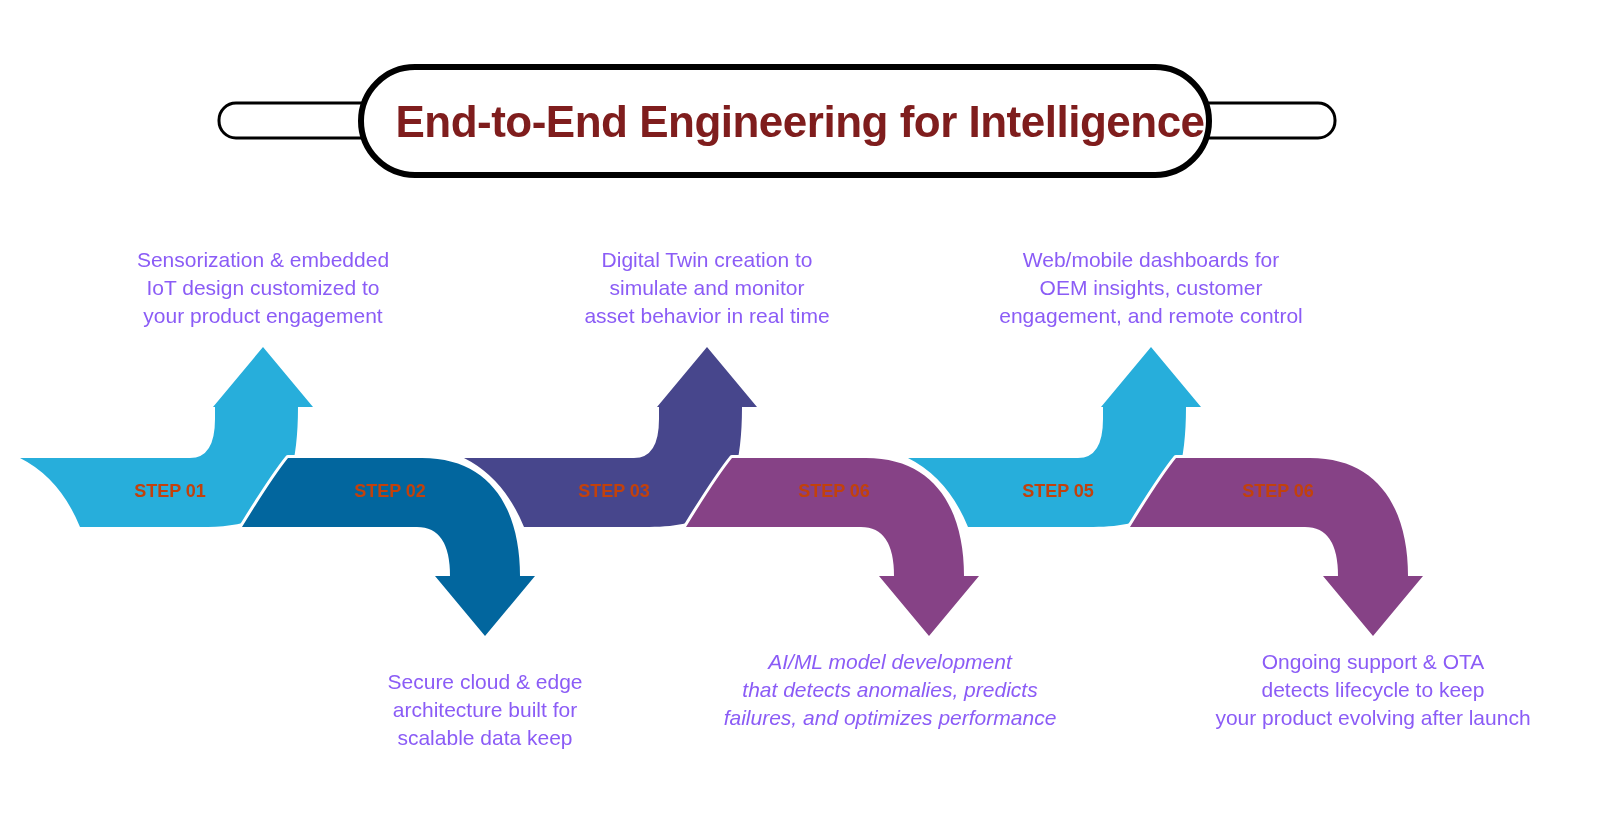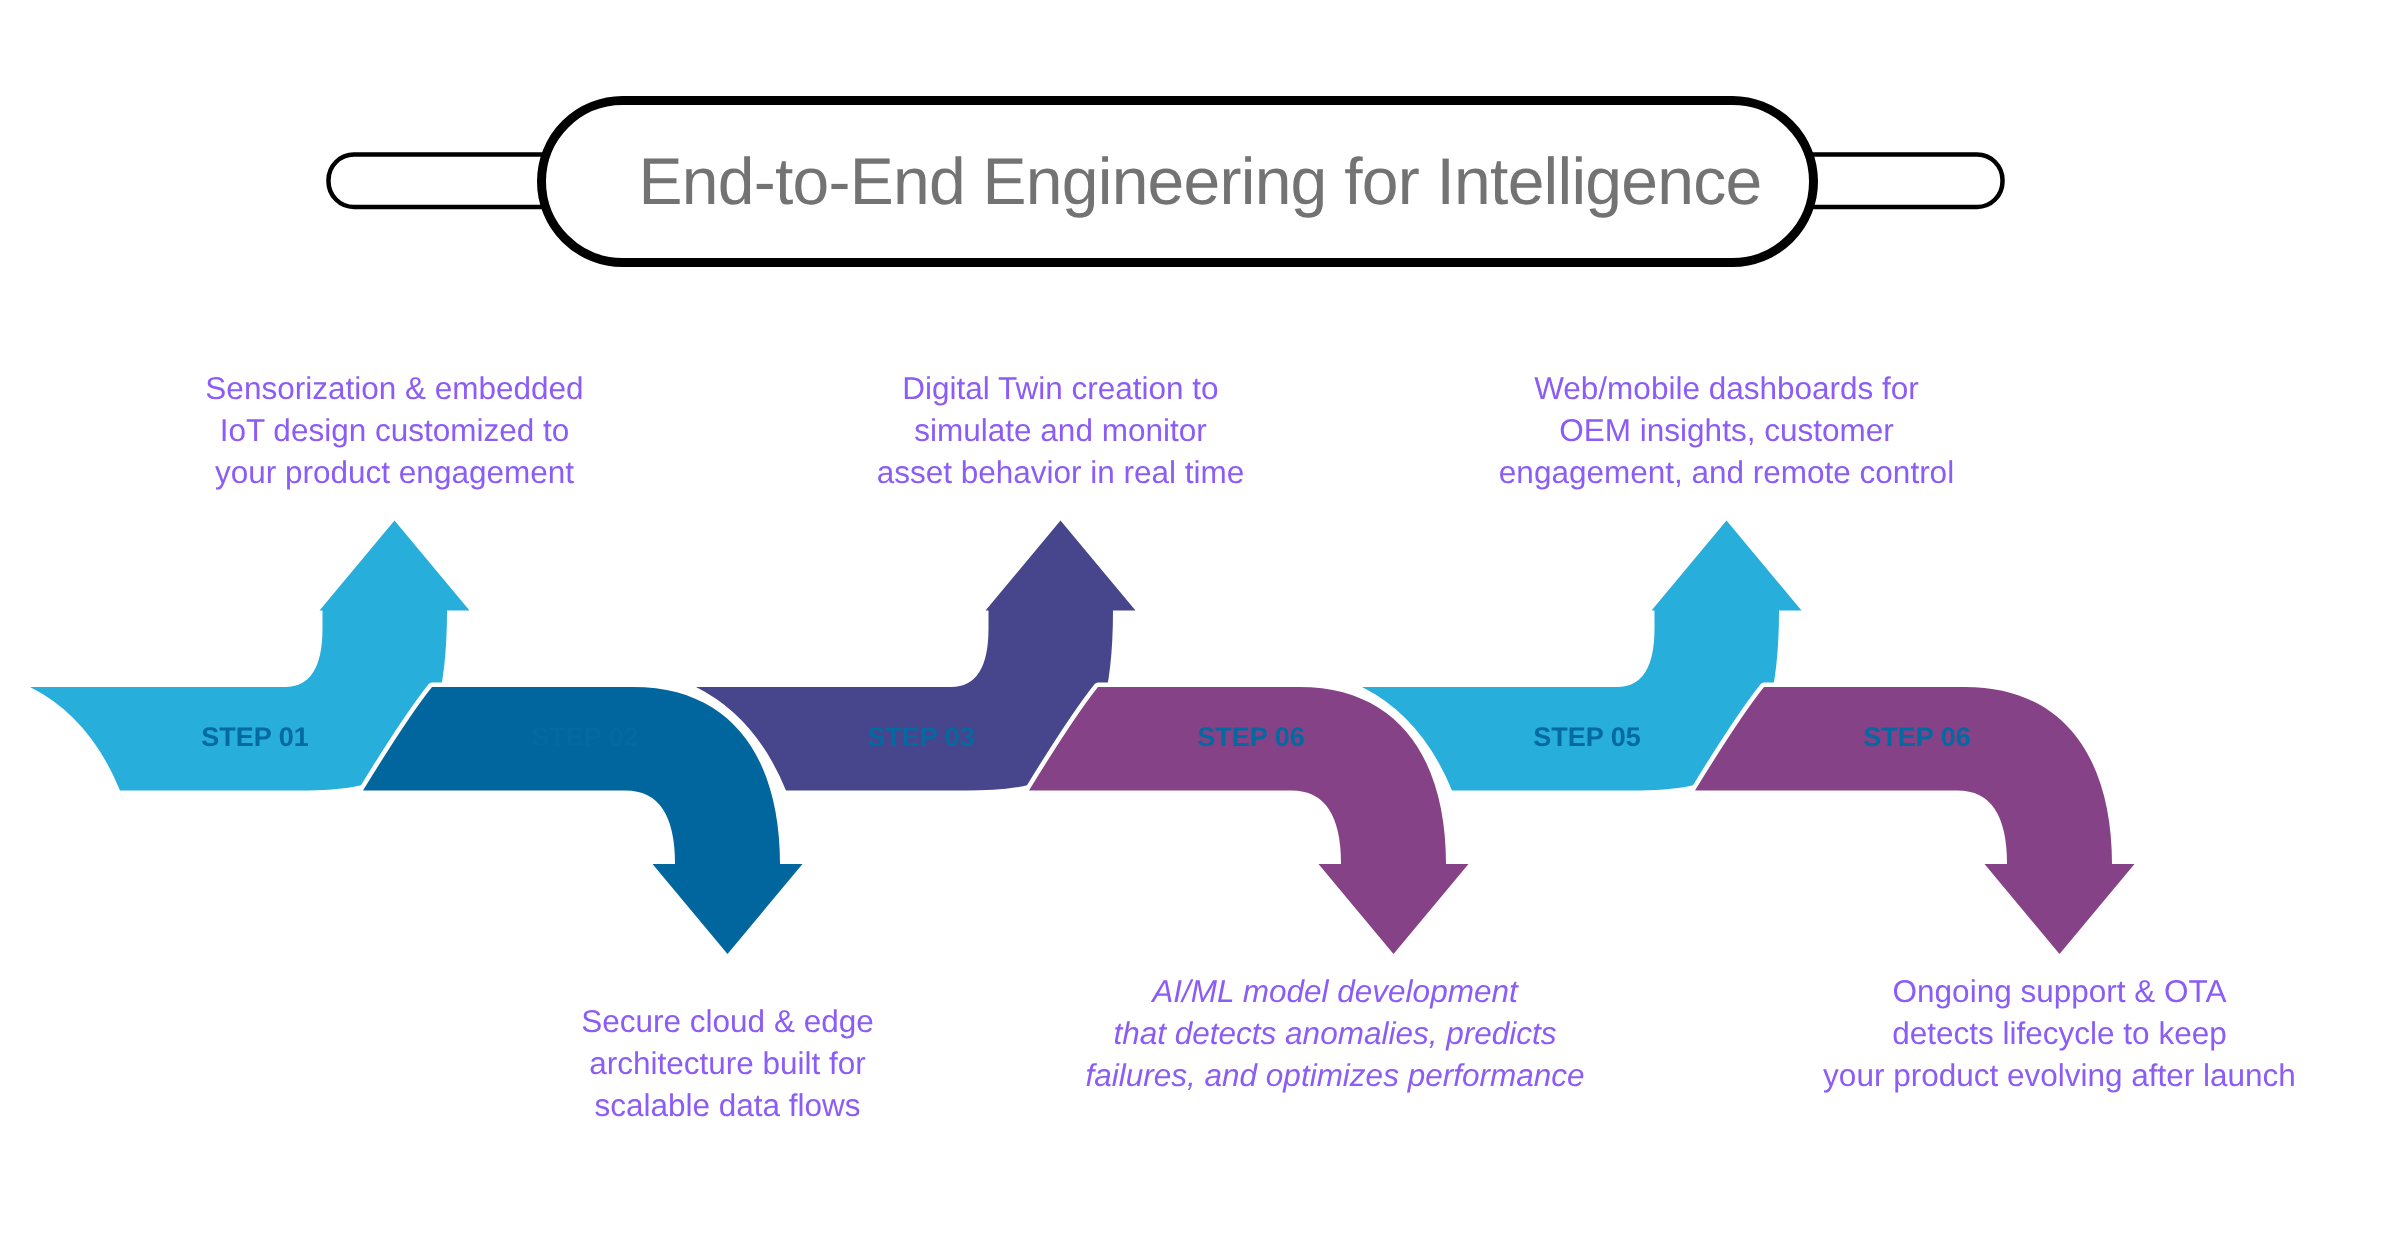--- a/index.html
+++ b/index.html
@@ -2,23 +2,23 @@
 <html><head>
   <meta charset="utf-8">
   <style>
     html, body { margin: 0; padding: 0; background: #ffffff; }
     body { width: 1600px; height: 823px; position: relative; overflow: hidden;
            font-family: "Liberation Sans", "DejaVu Sans", sans-serif; color: #111; }
     #title-wrap { position: absolute; left: 0; top: 0; width: 1600px; height: 200px; }
     #title-svg { position: absolute; left: 0; top: 0; }
     .title-text { position: absolute; left: 370px; top: 72px; width: 860px; height: 100px;
       display: flex; align-items: center; justify-content: center;
-      font-weight: 400; font-size: 44px; letter-spacing: -0.5px; color: #737373; }
+      font-weight: 700; font-size: 44px; letter-spacing: -0.5px; color: #7f1d1d; }
     #arrows-svg { position: absolute; left: 0; top: 0; }
-    .step-label { position: absolute; width: 140px; text-align: center; color: #0369a1;
+    .step-label { position: absolute; width: 140px; text-align: center; color: #c2410c;
       font-weight: 700; font-size: 18px; top: 481px; }
     .desc { position: absolute; width: 400px; text-align: center; font-size: 21px;
       line-height: 28px; color: #8b5cf6; }
     .desc span { display: block; white-space: nowrap; }
   </style>
 </head>
 <body>
 
 <div id="title-wrap">
   <svg id="title-svg" width="1600" height="200">
@@ -49,21 +49,21 @@
 
 <div id="descs">
   <div class="desc" style="left: 63px; top: 246px;">
     <span>Sensorization &amp; embedded</span>
     <span>IoT design customized to</span>
     <span>your product engagement</span>
   </div>
   <div class="desc" style="left: 285px; top: 648px; margin-top: 20px;">
     <span>Secure cloud &amp; edge</span>
     <span>architecture built for</span>
-    <span>scalable data flows</span>
+    <span>scalable data keep</span>
   </div>
   <div class="desc" style="left: 507px; top: 246px;">
     <span>Digital Twin creation to</span>
     <span>simulate and monitor</span>
     <span>asset behavior in real time</span>
   </div>
   <div class="desc" style="left: 690px; top: 648px; font-style: italic;">
     <span>AI/ML model development</span>
     <span>that detects anomalies, predicts</span>
     <span>failures, and optimizes performance</span>

